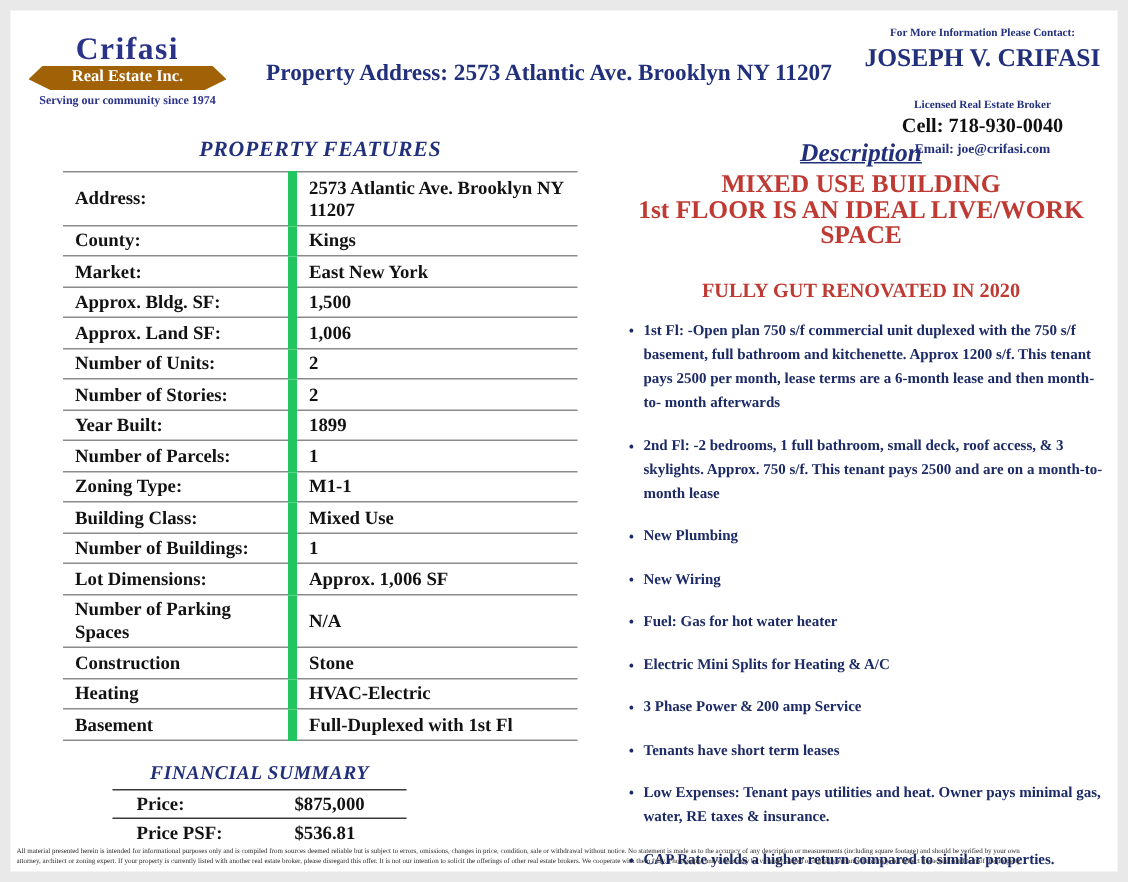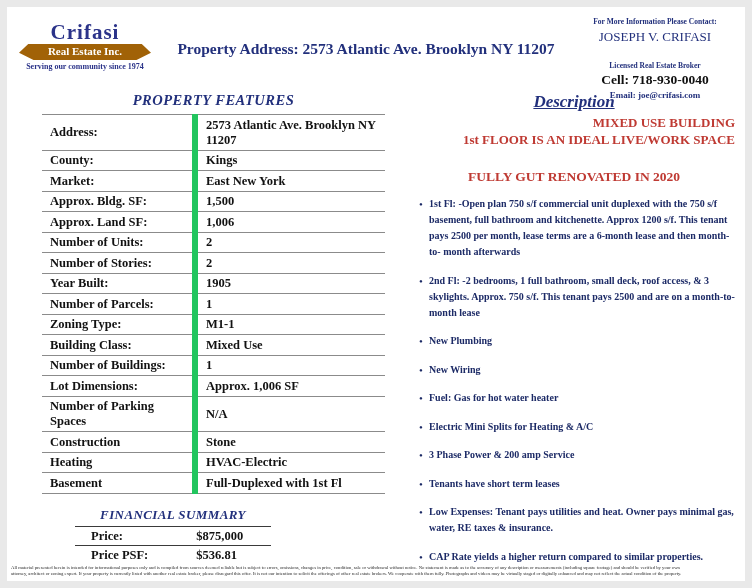--- a/index.html
+++ b/index.html
@@ -31,21 +31,21 @@
     margin-top: -2px;
   }
   .logo-tagline {
     font-size: 8px; font-weight: bold; color: #2b3389;
     width: 132px; text-align: center; margin-top: 2px;
   }
   .title-wrap { flex: 1; text-align: center; padding-top: 33px; }
   .page-title { font-size: 15.5px; font-weight: bold; color: #22307c; }
   .contact { flex: none; width: 170px; text-align: center; padding: 10px 10px 0 0; color: #22307c; }
   .contact-heading { font-size: 7.5px; font-weight: bold; }
-  .contact-name { font-size: 13px; font-weight: normal; margin-top: 3px; }
+  .contact-name { font-size: 17px; font-weight: bold; margin-top: 3px; }
   .contact-role { font-size: 7.5px; font-weight: bold; margin-top: 16px; }
   .contact-cell { font-size: 13.5px; font-weight: bold; color: #101010; margin-top: 2px; text-align: center; }
   .contact-email { font-size: 9px; font-weight: bold; margin-top: 2px; }
   
   .main { display: flex; }
   .left-col { width: 398px; flex: none; padding-left: 35px; }
   .features-heading {
     font-size: 14.5px; font-weight: bold; font-style: italic;
     color: #22307c; text-align: center; width: 343px; letter-spacing: 0.5px;
     margin-top: 3px; margin-bottom: 5px;
@@ -70,21 +70,21 @@
     font-size: 12.5px; font-weight: bold; color: #121212;
     padding: 2px 2px 2px 16px; line-height: 14px;
   }
   table.fin-table tr:first-child td { border-bottom: 1.5px solid #3a3a3a; }
   
   .right-col { flex: 1; padding: 3px 10px 0 8px; }
   .desc-heading {
     font-size: 17px; font-weight: bold; font-style: italic;
     text-decoration: underline; color: #22307c; text-align: center;
   }
-  .desc-sub { font-size: 13px; font-weight: bold; color: #bf3a33; text-align: right; line-height: 17px; }
+  .desc-sub { font-size: 17px; font-weight: bold; color: #bf3a33; text-align: center; line-height: 17px; }
   .desc-sub.first { margin-top: 2px; }
   .desc-highlight {
     font-size: 13.5px; font-weight: bold; color: #bf3a33; text-align: center;
     margin-top: 21px; margin-bottom: 11px;
   }
   .bullets { list-style: none; }
   .bullet-item { display: flex; margin-bottom: 12.5px; }
   .bullet-dot { flex: none; width: 16px; text-align: center; font-size: 11px; color: #1c2a66; line-height: 16px; }
   .bullet-text { font-size: 10px; font-weight: bold; color: #1c2a66; line-height: 16px; }
   
@@ -144,21 +144,21 @@
           <tr>
               <td class="lbl">Number of Units:</td>
               <td>2</td>
             </tr>
           <tr>
               <td class="lbl">Number of Stories:</td>
               <td>2</td>
             </tr>
           <tr>
               <td class="lbl">Year Built:</td>
-              <td>1905</td>
+              <td>1899</td>
             </tr>
           <tr>
               <td class="lbl">Number of Parcels:</td>
               <td>1</td>
             </tr>
           <tr>
               <td class="lbl">Zoning Type:</td>
               <td>M1-1</td>
             </tr>
           <tr>

